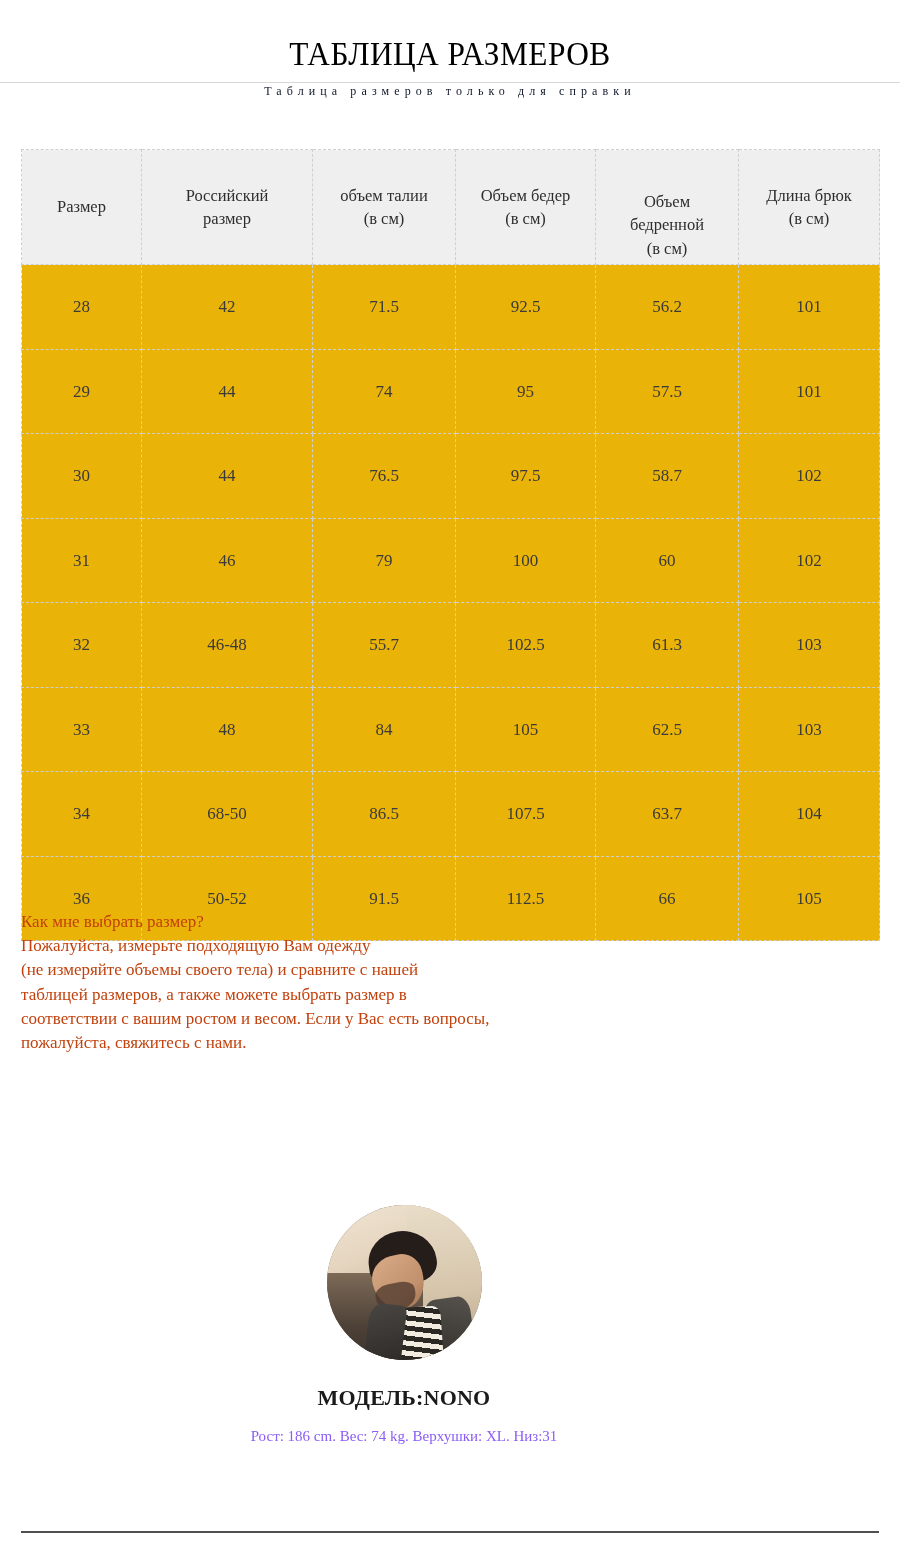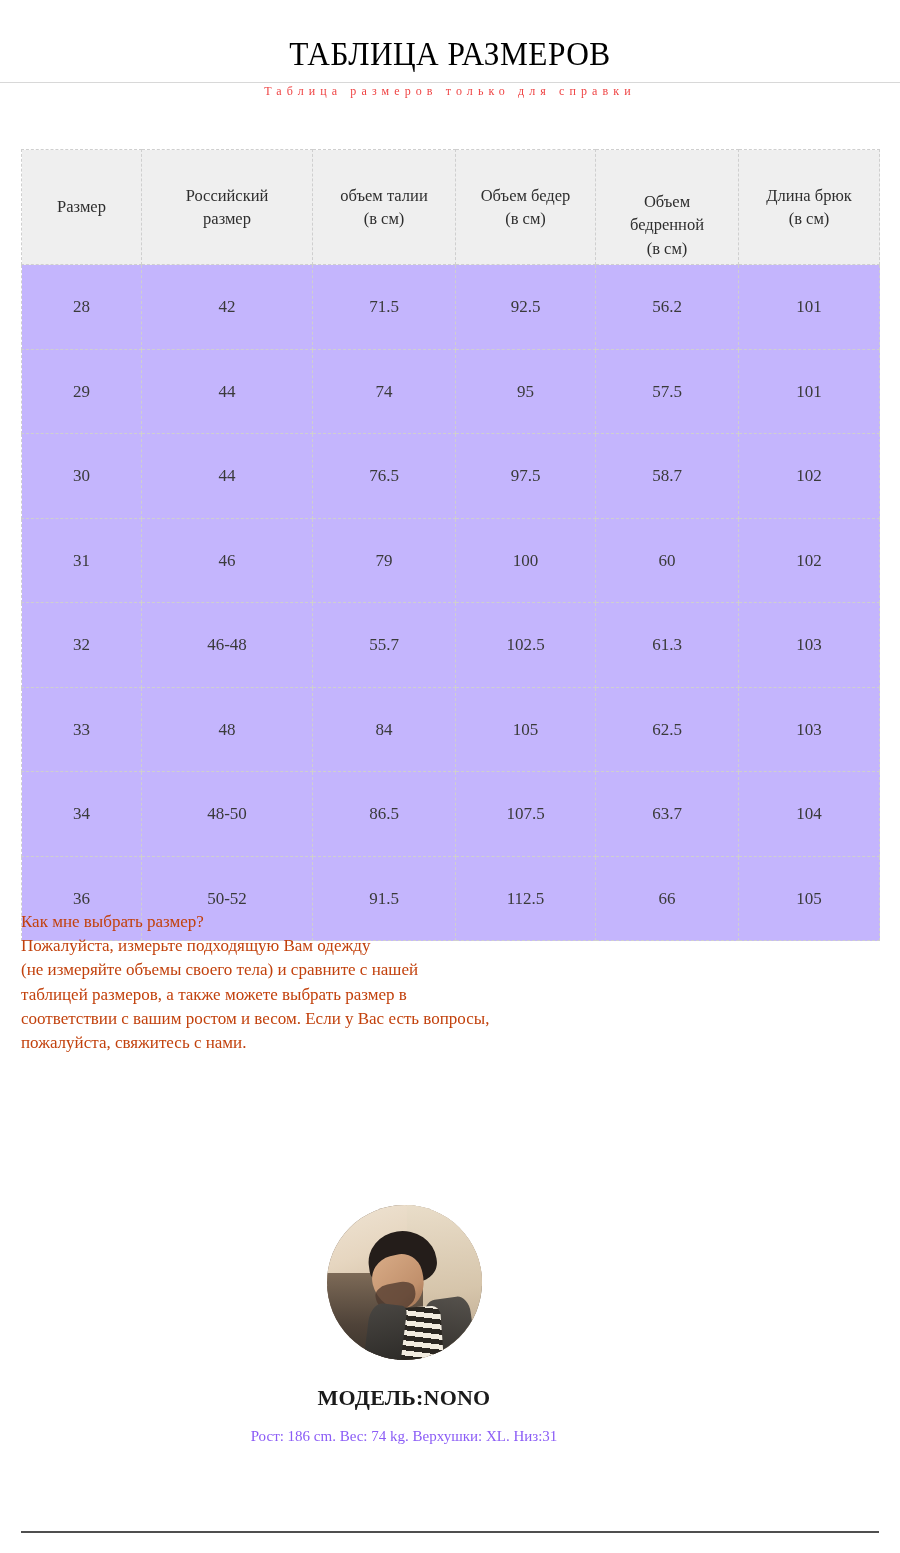--- a/index.html
+++ b/index.html
@@ -42,21 +42,21 @@
     width: 900px;
     height: 1px;
     background: #d8d8d8;
   }
   .page-subtitle {
     margin: 0;
     padding-top: 13px;
     font-family: "Liberation Serif", "DejaVu Serif", serif;
     font-size: 12px;
     letter-spacing: 5.1px;
-    color: #ef4444;
+    color: #0f172a;
     white-space: nowrap;
   }
 
   
   .size-table-wrap {
     position: absolute;
     top: 149px;
     left: 21px;
     width: 858px;
   }
@@ -83,21 +83,21 @@
   }
   table.size-table thead th {
     background: #efefef;
     height: 101px;
     font-size: 16.5px;
     line-height: 1.42;
     padding: 4px 6px;
     color: #2e2e2e;
   }
   table.size-table tbody td {
-    background: #c4b5fd;
+    background: #eab308;
     height: 79.5px;
     font-size: 17px;
     padding: 2px 4px;
     color: #3a3a3a;
   }
 
   
   .help-block {
     position: absolute;
     top: 910px;
@@ -313,21 +313,21 @@
         <tr>
           <td>33</td>
           <td>48</td>
           <td>84</td>
           <td>105</td>
           <td>62.5</td>
           <td>103</td>
         </tr>
         <tr>
           <td>34</td>
-          <td>48-50</td>
+          <td>68-50</td>
           <td>86.5</td>
           <td>107.5</td>
           <td>63.7</td>
           <td>104</td>
         </tr>
         <tr>
           <td>36</td>
           <td>50-52</td>
           <td>91.5</td>
           <td>112.5</td>

